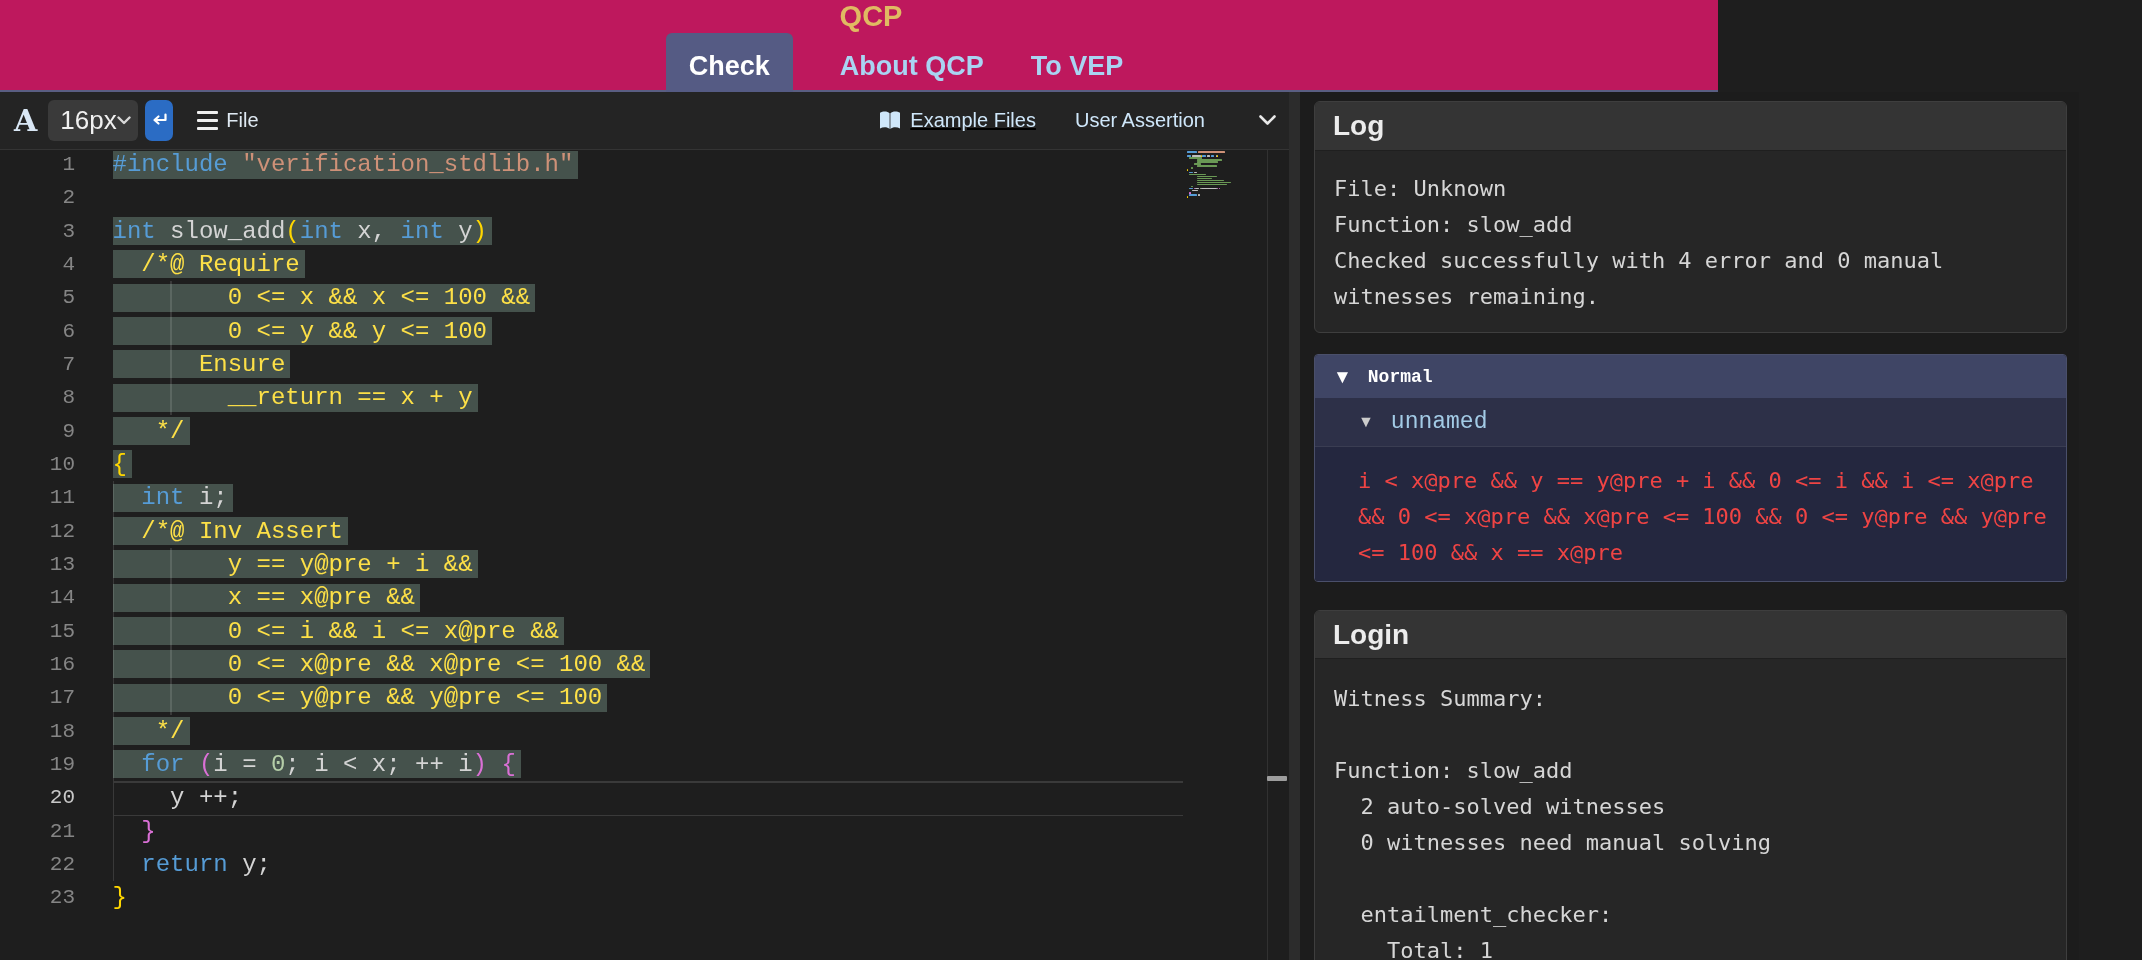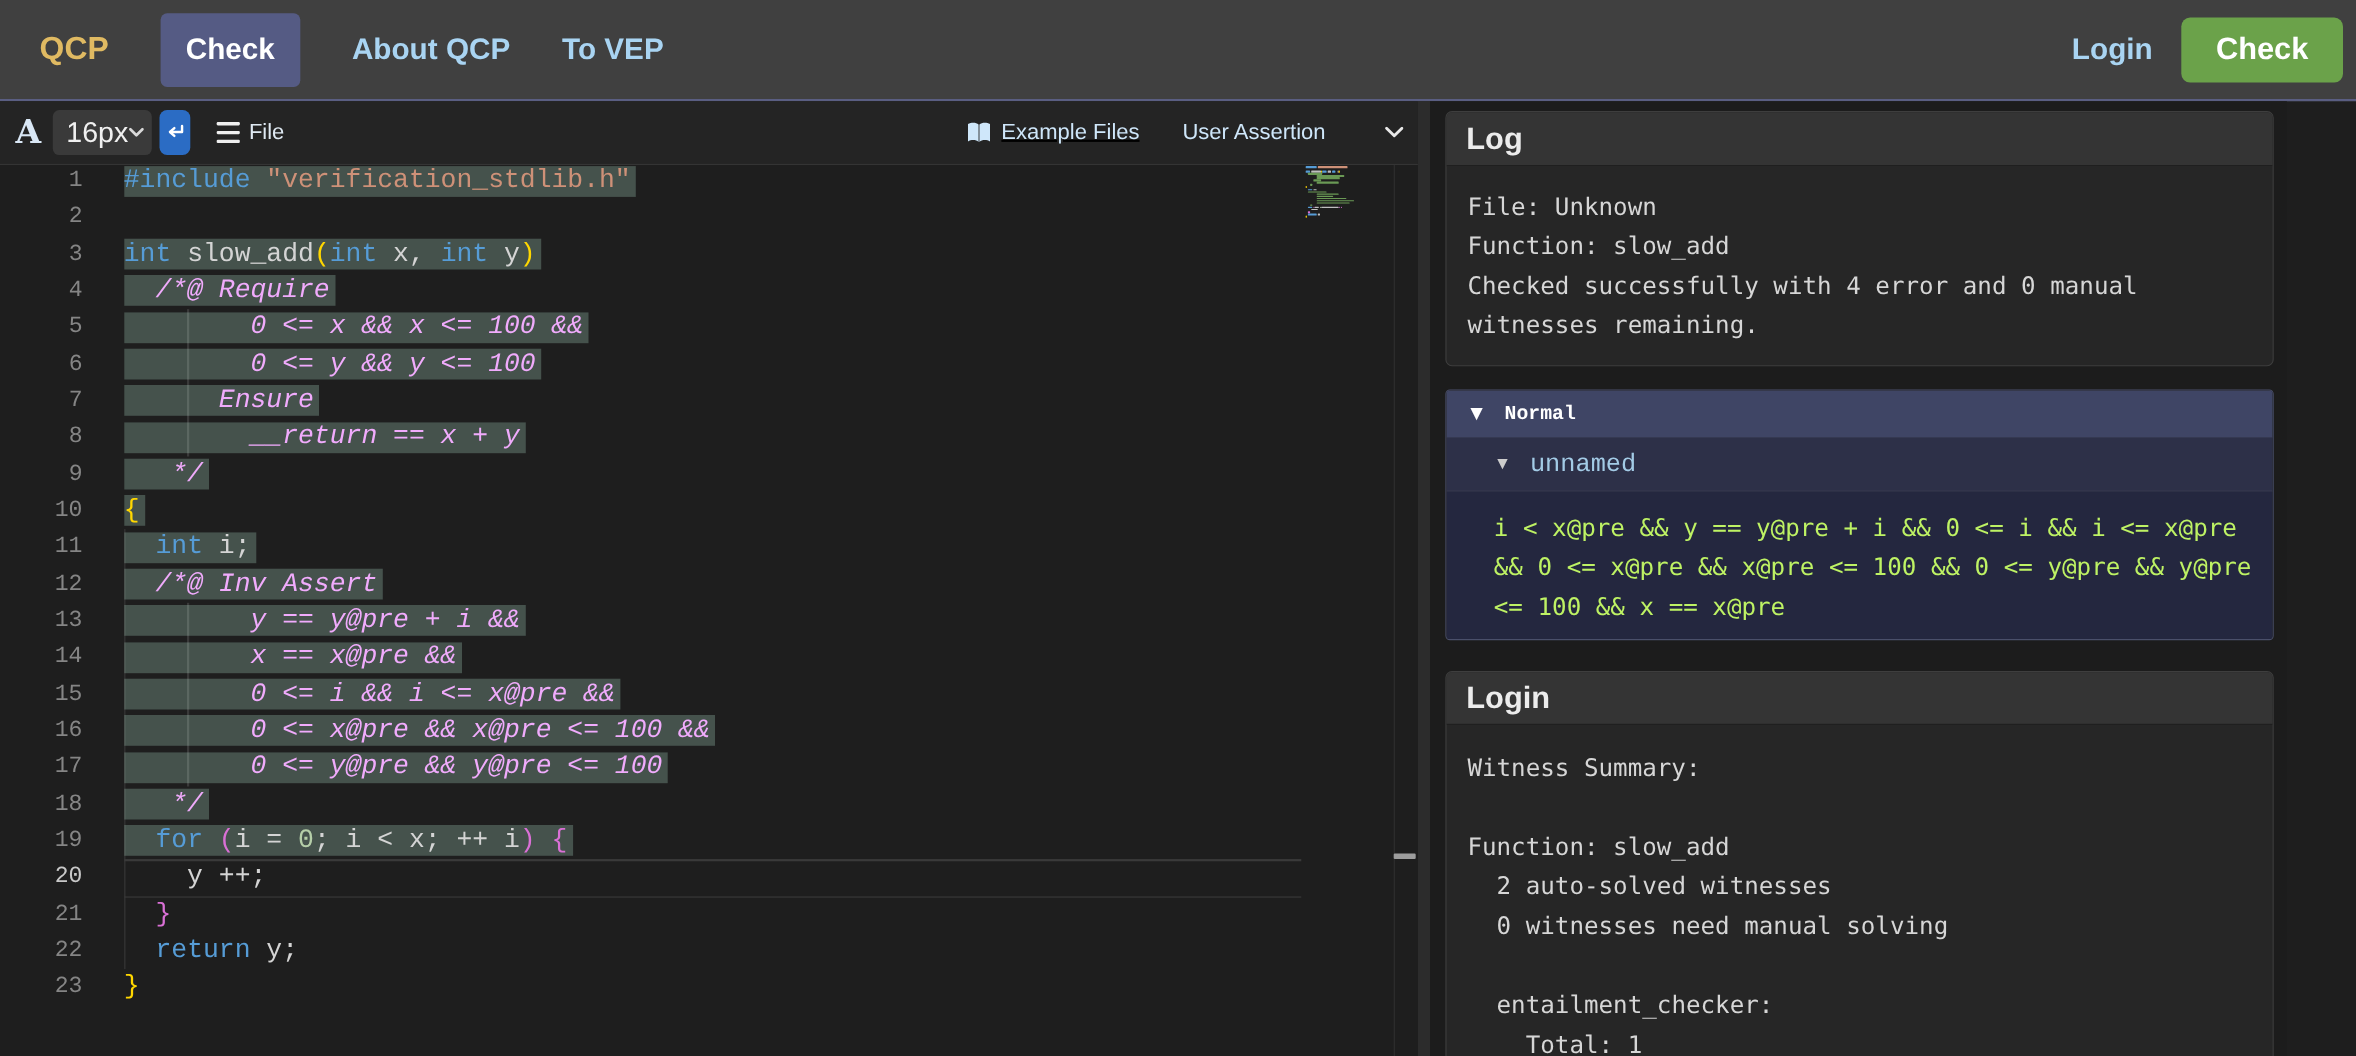--- a/index.html
+++ b/index.html
@@ -1,22 +1,22 @@
 <!DOCTYPE html>
 <html><head>
 <meta charset="utf-8">
 <style>
   * { margin:0; padding:0; box-sizing:border-box; }
   html,body { width:2142px; height:960px; overflow:hidden; }
   body { background:#1e1e1e; font-family:"Liberation Sans", sans-serif; position:relative; }
 
   
-  .navbar { position:absolute; left:0; top:0; width:2142px; height:92px;
-            background:#404040; border-bottom:2px solid #5a5e82;
-            display:flex; align-items:center; padding:0 12px 0 36px; }
+  .navbar { position:absolute; left:0; top:0; width:1718px; height:92px;
+            background:#be185d; border-bottom:2px solid #5a5e82;
+            display:flex; align-items:center; padding:0 12px 0 36px;flex-direction:column; }
   .brand { color:#e0ba62; font-size:29px; font-weight:bold; }
   .nav-item { color:#a9d4f2; font-size:27px; font-weight:bold; margin-left:47px; cursor:pointer; }
   .nav-item.active { background:#555b84; color:#ffffff; border-radius:6px;
                      padding:18px 23px; margin-left:47px; }
   .nav-spacer { flex:1; }
   .login { color:#a9d4f2; font-size:27px; font-weight:bold; margin-right:26px; cursor:pointer; }
   .check-btn { background:#6ba24a; color:#ffffff; font-size:28px; font-weight:bold;
                border:none; border-radius:8px; width:147px; height:59px; cursor:pointer; }
 
   
@@ -48,21 +48,21 @@
   .gutter-num.active { color:#c8c8c8; }
   .sel-rect { position:absolute; background:#45524c; }
   .guide { position:absolute; width:1.5px; background:rgba(255,255,255,0.12); }
   .al-border { position:absolute; left:112.5px; width:1070px; height:1.5px; background:#3a3a3a; }
   .code-line { position:absolute; left:112.5px; white-space:pre;
                font-family:"Liberation Mono", monospace; font-size:24px; line-height:33.333px;
                color:#d4d4d4; }
   .tk-kw  { color:#569cd6; }
   .tk-pre { color:#569cd6; }
   .tk-str { color:#ce9178; }
-  .tk-cmt { color:#f0abfc;font-style:italic; }
+  .tk-cmt { color:#fde047; }
   .tk-num { color:#b5cea8; }
   .tk-pl  { color:#d4d4d4; }
   .tk-b1  { color:#ffd700; }
   .tk-b2  { color:#da70d6; }
   .minimap { position:absolute; left:1183px; top:0; width:84px; height:810px; cursor:pointer; }
   .mm-bar { position:absolute; height:1.5px; border-radius:0.5px; }
   .scroll-line { position:absolute; left:1266.5px; top:0; width:1px; height:810px; background:#313131; }
   .scroll-dash { position:absolute; left:1267px; top:625.5px; width:20px; height:5px;
                  background:#9d9d9d; border-radius:1px; cursor:grab; }
 
@@ -87,21 +87,21 @@
                    padding:0 18px; cursor:pointer; }
   .normal-header .tri { color:#ffffff; font-size:19px; margin-right:16px; }
   .normal-header .title { color:#ffffff; font-size:18px; font-weight:bold;
                           font-family:"Liberation Mono", monospace; }
   .unnamed-row { height:49px; background:#2d3048; border-bottom:1px solid #3a3d52;
                  display:flex; align-items:center; padding:0 18px 0 43px; cursor:pointer; }
   .unnamed-row .tri { color:#cccccc; font-size:16px; margin-right:17px; }
   .unnamed-row .label { color:#a3cbe6; font-size:23px; font-family:"Liberation Mono", monospace; }
   .normal-content { background:#24273f; padding:16px 12px 10px 43px; height:134px;
                     font-family:"DejaVu Sans Mono", monospace; font-size:22px; line-height:36px;
-                    color:#bef264; white-space:pre-wrap; word-break:break-word; }
+                    color:#ef4444; white-space:pre-wrap; word-break:break-word; }
 
   .output-card { margin-top:28px; }
   .output-card .card-header { height:48px; }
   .output-card .card-body { padding:22px 20px 19px 19px; }
 </style>
 </head>
 <body>
 
 <header class="navbar">
   <div class="brand">QCP</div>

